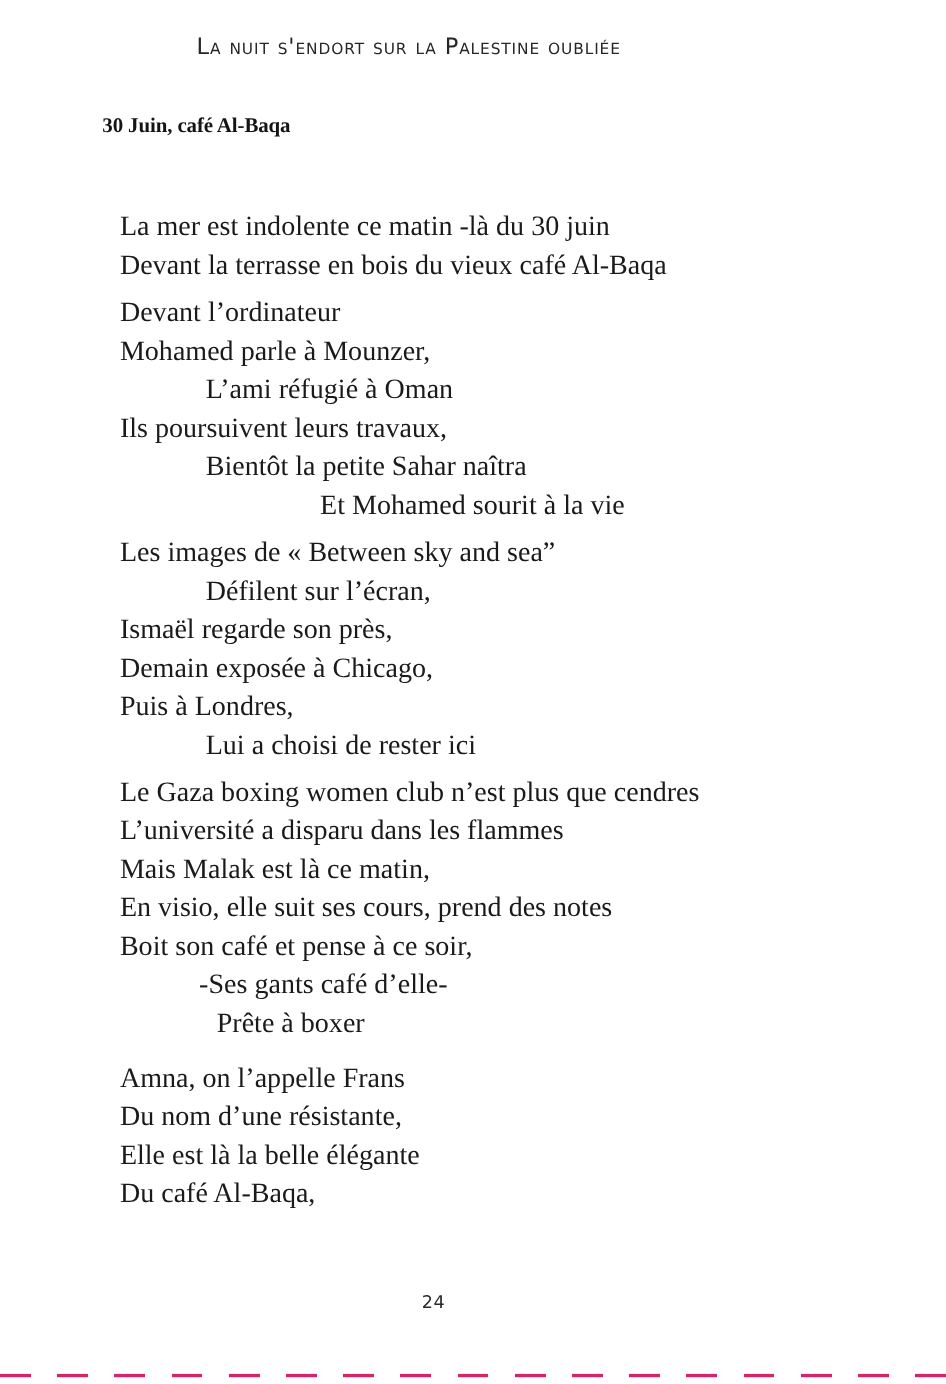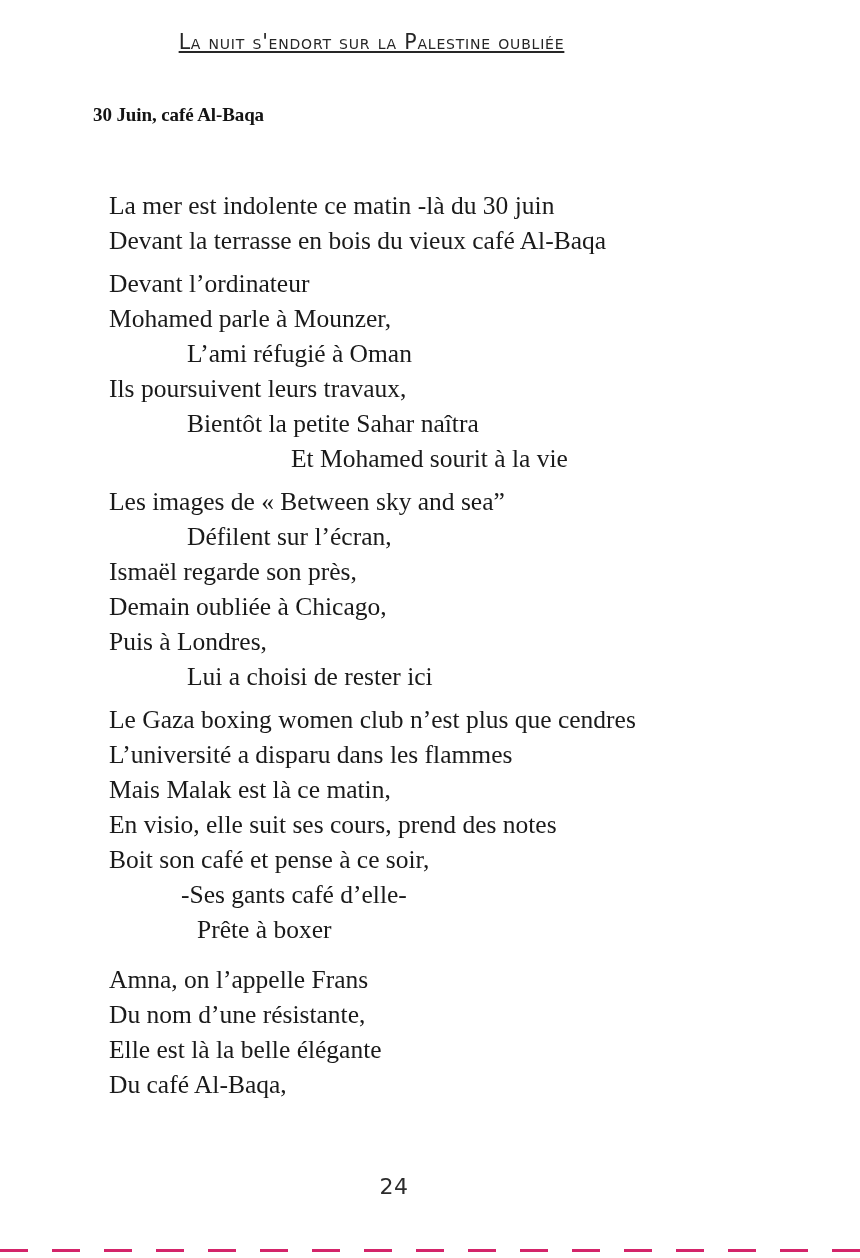--- a/index.html
+++ b/index.html
@@ -31,21 +31,20 @@
     left: 0;
     width: 743px;
     text-align: center;
     font-family: "DejaVu Sans", "Liberation Sans", sans-serif;
     font-variant: small-caps;
     font-weight: 400;
     font-size: 20.5px;
     letter-spacing: 0.8px;
     color: #262626;
     white-space: pre;
-    text-decoration: underline;
   }
 
   
   .poem-title {
     position: absolute;
     top: 91px;
     left: 93px;
     font-family: "Liberation Serif", "DejaVu Serif", serif;
     font-weight: 700;
     font-size: 19px;
@@ -84,21 +83,21 @@
   .line.indent-half2 { padding-left: 88px; }
 
   
   .folio {
     position: absolute;
     top: 1174px;
     left: 0;
     width: 788px;
     text-align: center;
     font-family: "DejaVu Sans", "Liberation Sans", sans-serif;
-    font-size: 22px;
+    font-size: 16px;
     font-weight: 400;
     color: #2b2b2b;
     letter-spacing: 0.5px;
   }
 
   
   .trim-rule {
     position: absolute;
     left: 0;
     bottom: 6px;
@@ -132,21 +131,21 @@
         <div class="line indent-0">Mohamed parle à Mounzer,</div>
         <div class="line indent-1">L’ami réfugié à Oman</div>
         <div class="line indent-0">Ils poursuivent leurs travaux,</div>
         <div class="line indent-1">Bientôt la petite Sahar naîtra</div>
         <div class="line indent-2">Et Mohamed sourit à la vie</div>
       </div>
       <div class="stanza">
         <div class="line indent-0">Les images de « Between sky and sea”</div>
         <div class="line indent-1">Défilent sur l’écran,</div>
         <div class="line indent-0">Ismaël regarde son près,</div>
-        <div class="line indent-0">Demain oubliée à Chicago,</div>
+        <div class="line indent-0">Demain exposée à Chicago,</div>
         <div class="line indent-0">Puis à Londres,</div>
         <div class="line indent-1">Lui a choisi de rester ici</div>
       </div>
       <div class="stanza gap-wide">
         <div class="line indent-0">Le Gaza boxing women club n’est plus que cendres</div>
         <div class="line indent-0">L’université a disparu dans les flammes</div>
         <div class="line indent-0">Mais Malak est là ce matin,</div>
         <div class="line indent-0">En visio, elle suit ses cours, prend des notes</div>
         <div class="line indent-0">Boit son café et pense à ce soir,</div>
         <div class="line indent-half">-Ses gants café d’elle-</div>

